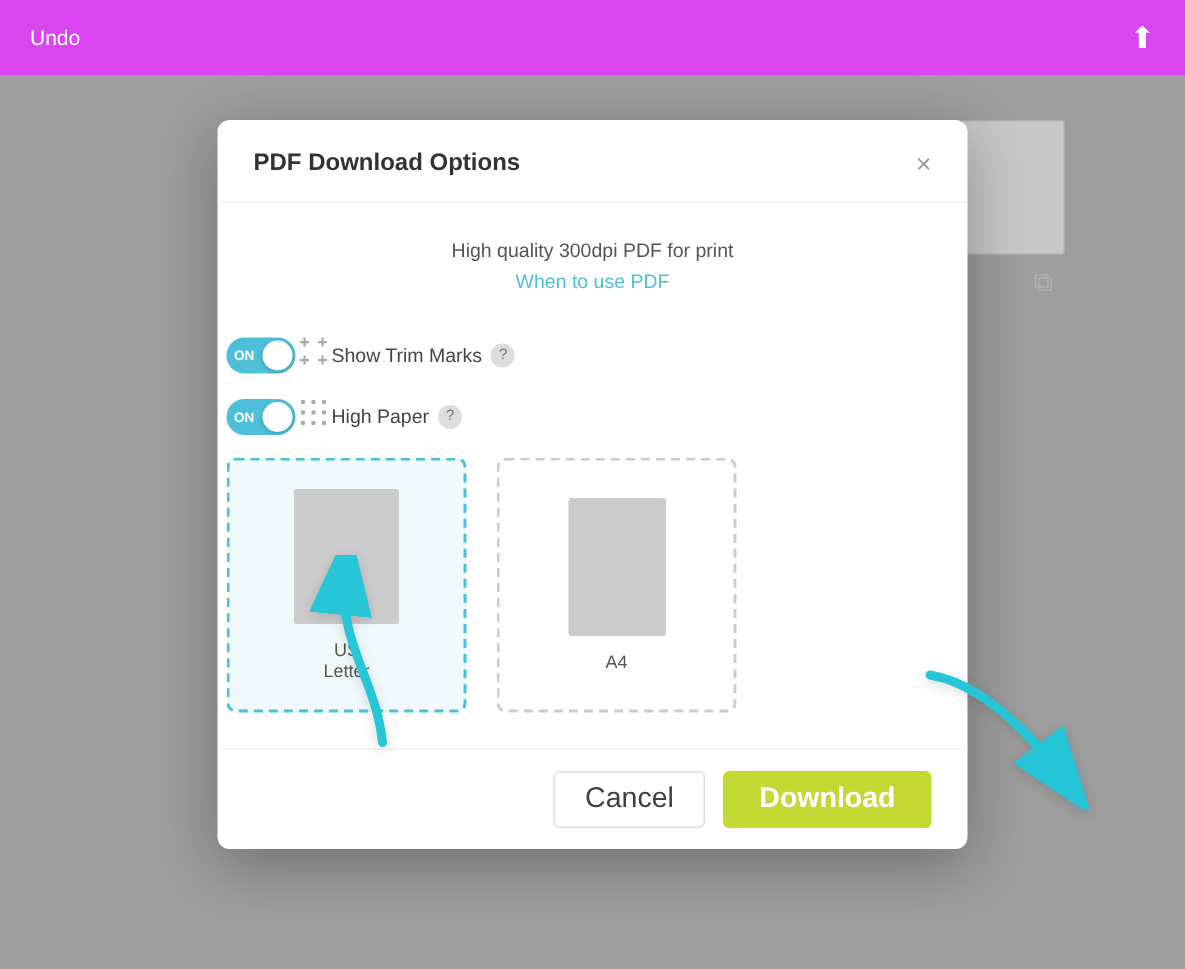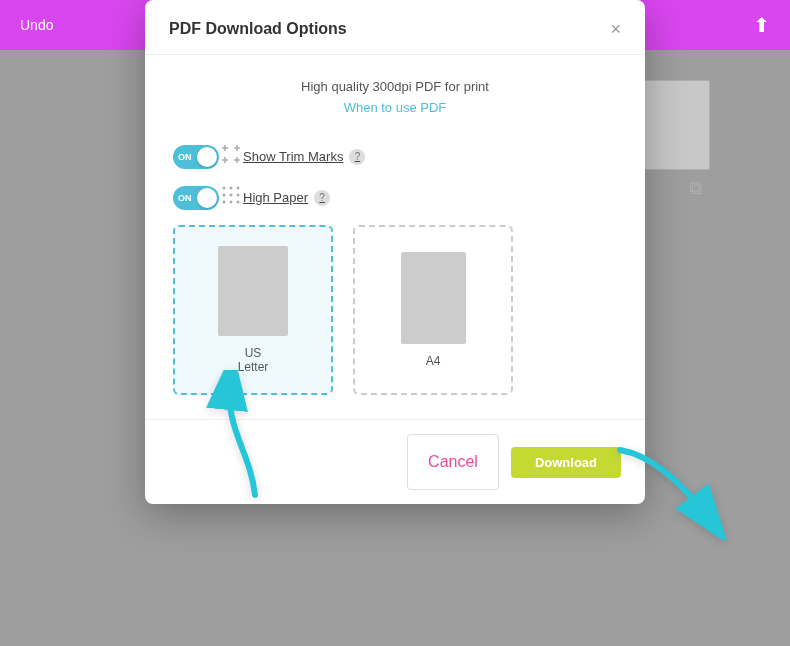--- a/index.html
+++ b/index.html
@@ -58,21 +58,21 @@
       right: 88px;
       color: #b0b0b0;
       font-size: 18px;
     }
 
     
     .modal-overlay {
       position: absolute;
       top: 0; left: 0; right: 0; bottom: 0;
       display: flex;
-      align-items: flex-start;
+      align-items: center;
       justify-content: center;
       z-index: 10;
       border-radius: 16px;
     }
 
     
     .modal {
       background: white;
       border-radius: 8px;
       width: 500px;
@@ -96,21 +96,21 @@
     .modal-close {
       background: none;
       border: none;
       cursor: pointer;
       color: #999;
       font-size: 18px;
       line-height: 1;
     }
 
     .modal-body {
-      padding: 24px 28px 20px;
+      padding: 24px 6px 20px;
     }
 
     .modal-description {
       text-align: center;
       font-size: 13px;
       color: #555;
       margin-bottom: 6px;
     }
 
     .modal-link {
@@ -168,21 +168,20 @@
       width: 24px;
       text-align: center;
     }
 
     .option-label {
       font-size: 13px;
       color: #444;
       display: flex;
       align-items: center;
       gap: 6px;
-      text-decoration: underline;
     }
 
     .help-icon {
       display: inline-flex;
       width: 16px;
       height: 16px;
       background: #ddd;
       border-radius: 50%;
       align-items: center;
       justify-content: center;
@@ -248,35 +247,35 @@
     .modal-footer {
       padding: 14px 24px;
       display: flex;
       align-items: center;
       justify-content: flex-end;
       gap: 12px;
       border-top: 1px solid #f0f0f0;
     }
 
     .btn-cancel {
-      padding: 18px 20px;
+      padding: 7px 20px;
       border: 1px solid #ddd;
       background: white;
       border-radius: 4px;
-      font-size: 16px;
-      color: #ec4899;
+      font-size: 19px;
+      color: #404040;
       cursor: pointer;
     }
 
     .btn-download {
       padding: 8px 24px;
       background: #c5d934;
       border: none;
       border-radius: 4px;
-      font-size: 13px;
+      font-size: 19px;
       color: white;
       font-weight: 600;
       cursor: pointer;
     }
 
     
     .tutorial-arrow {
       position: absolute;
       z-index: 20;
       pointer-events: none;

